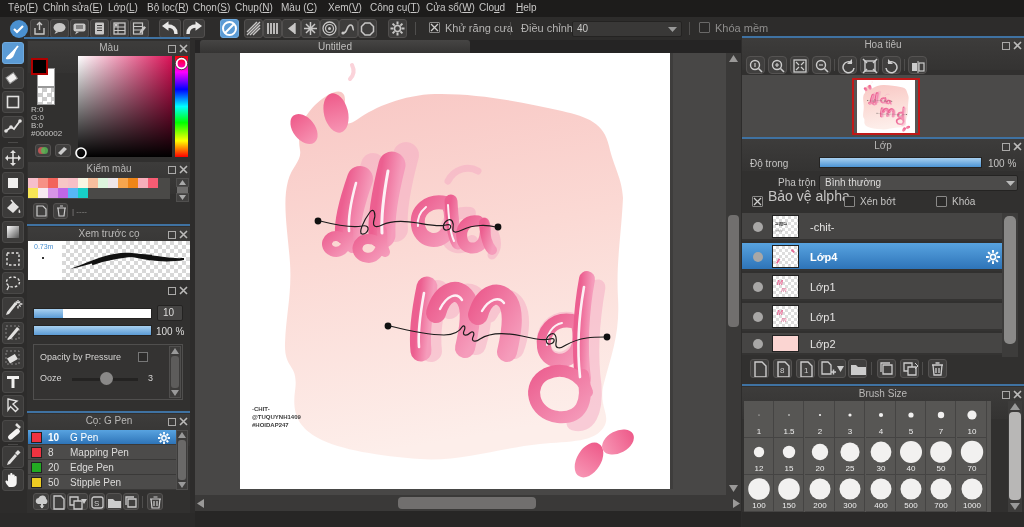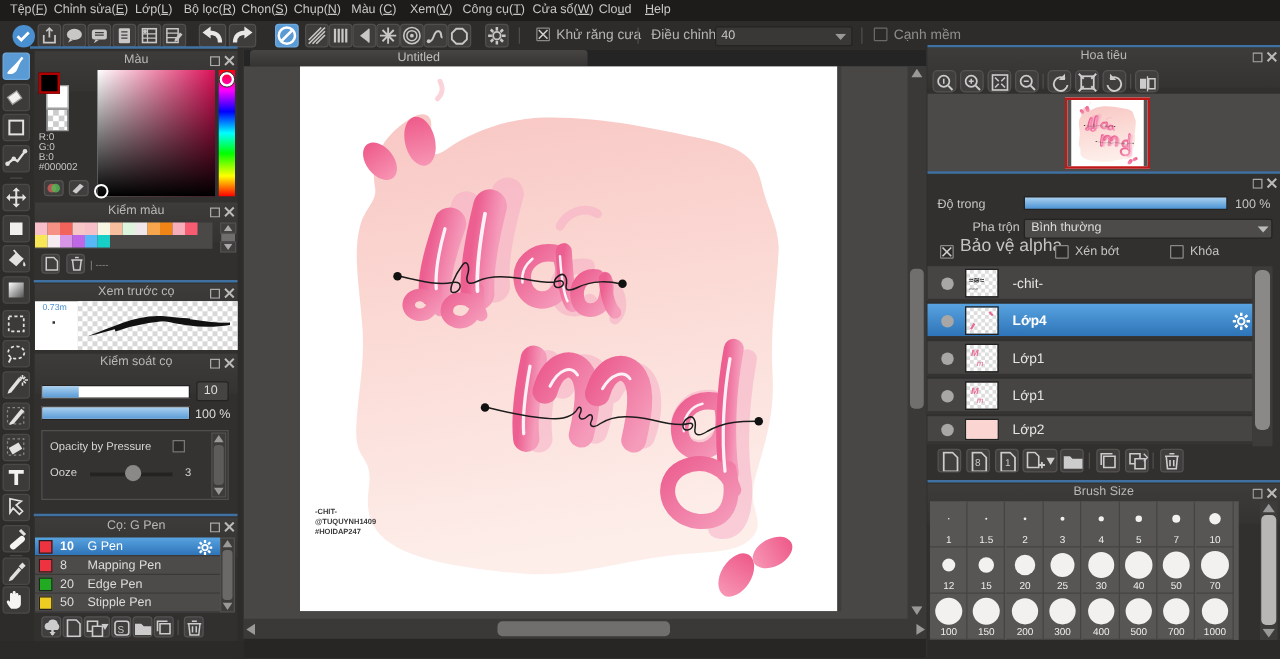--- a/index.html
+++ b/index.html
@@ -141,21 +141,21 @@
 <div class="txt" style="left:445px;top:22px;font-size:11px;color:#b5b4b3;">Khử răng cưa</div>
 <div class="tsep" style="left:510px;top:22px"></div>
 <div class="txt" style="left:521px;top:22px;font-size:11px;color:#b5b4b3;">Điều chỉnh</div>
 <div class="abs" style="left:572px;top:21px;width:110px;height:16px;background:#393837;border:1px solid #242322;border-radius:2px"></div>
 <div class="txt" style="left:577px;top:23px;font-size:10px;color:#c8c7c6;">40</div>
 <svg class="abs" style="left:668px;top:27px;" width="10" height="6" viewBox="0 0 10 6">
       <path d="M0 0l4.5 5L9 0z" fill="#999"></path>
     </svg>
 <div class="tsep" style="left:689px;top:22px"></div>
 <div class="abs" style="left:699px;top:22px;width:11px;height:11px;background:#2b2a29;border:1px solid #6a6968;border-radius:1px"></div>
-<div class="txt" style="left:715px;top:22px;font-size:11px;color:#8f8e8d;">Cạnh mềm</div>
+<div class="txt" style="left:715px;top:22px;font-size:11px;color:#8f8e8d;">Khóa mềm</div>
 <div class="abs" style="left:0;top:40px;width:27px;height:487px;background:#2d2c2b"></div>
 <div class="lbtn blue" style="top:42px"></div>
 <svg class="abs" style="left:2px;top:42px;" width="22" height="22" viewBox="0 0 22 22">
       <path d="M4 17c4 1 7-1 8-4l3-7-2.5 1-6 6c-2 2-3 3-2.5 4z" fill="#fff"></path>
       <path d="M12 9l4-5" stroke="#fff" stroke-width="2"></path>
     </svg>
 <div class="lbtn" style="top:67px"></div>
 <svg class="abs" style="left:2px;top:67px;" width="22" height="22" viewBox="0 0 22 22">
       <rect x="5" y="8" width="9" height="7" transform="rotate(-35 9 11)" fill="#f2f1f0" stroke="#999" stroke-width="1"></rect>
     </svg>
@@ -468,21 +468,20 @@
       <path d="M12 1l7 7M19 1l-7 7" stroke="#bbbab9" stroke-width="1.6"></path>
     </svg>
 <div class="abs" style="left:28px;top:241px;width:162px;height:39px;background:#fff"></div>
 <div class="abs" style="left:62px;top:241px;width:128px;height:39px;background:conic-gradient(#d8d8d8 25%,#fff 25% 50%,#d8d8d8 50% 75%,#fff 75%);background-size:8px 8px"></div>
 <div class="txt" style="left:34px;top:243px;font-size:7px;color:#4a90d0;">0.73m</div>
 <div class="abs" style="left:42px;top:257px;width:2px;height:2px;background:#333"></div>
 <svg class="abs" style="left:62px;top:241px;" width="128" height="39" viewBox="0 0 128 39">
       <path d="M8 28 C 30 20 48 10 70 12 C 92 14 108 18 122 17 L 122 19 C 104 22 88 20 70 16 C 52 13 30 24 8 28 Z" fill="#111"></path>
       <path d="M30 23 C 50 16 70 13 90 15" stroke="#111" stroke-width="2.5" fill="none"></path>
     </svg>
-<div class="ptitle" style="left:28px;top:283px;width:162px">Kiểm soát cọ</div>
 <svg class="abs" style="left:168px;top:286px" width="20" height="9" viewBox="0 0 20 9">
       <rect x="0.5" y="1.5" width="7" height="7" fill="none" stroke="#aaa9a8"></rect>
       <path d="M3 4h5M5 2v4" stroke="#aaa9a8" stroke-width="0"></path>
       <path d="M12 1l7 7M19 1l-7 7" stroke="#bbbab9" stroke-width="1.6"></path>
     </svg>
 <div class="abs" style="left:33px;top:308px;width:119px;height:11px;background:#fff;border:1px solid #242322"></div>
 <div class="abs" style="left:34px;top:309px;width:29px;height:9px;background:linear-gradient(#a8d0f0,#5b9bd5)"></div>
 <div class="abs" style="left:157px;top:305px;width:26px;height:16px;background:#454443;border:1px solid #242322;border-radius:2px"></div>
 <div class="txt" style="left:163px;top:307px;font-size:10px;color:#dddcdb;">10</div>
 <div class="abs" style="left:33px;top:325px;width:119px;height:11px;background:#fff;border:1px solid #242322"></div>
@@ -634,20 +633,21 @@
 <div class="abs" style="left:834px;top:59px;width:1px;height:12px;background:#4f4e4d"></div>
 <div class="abs" style="left:904px;top:59px;width:1px;height:12px;background:#4f4e4d"></div>
 <div class="abs" style="left:742px;top:75px;width:282px;height:62px;background:#4b4a49"></div>
 <div class="abs" style="left:852px;top:78px;width:68px;height:57px;background:#fff;border:2px solid #c01818"></div>
 <div class="abs" style="left:854px;top:80px;width:3px;height:53px;background:#555453"></div>
 <div class="abs" style="left:915px;top:80px;width:3px;height:53px;background:#555453"></div>
 <svg class="abs" style="left:857px;top:80px" width="58" height="53" viewBox="0 0 430 436" preserveAspectRatio="none">
       <use href="#art"></use>
     </svg>
 <div class="blueline" style="left:742px;top:137px;width:282px"></div>
+<div class="ptitle" style="left:742px;top:139px;width:282px">Lớp</div>
 <svg class="abs" style="left:1002px;top:142px" width="20" height="9" viewBox="0 0 20 9">
       <rect x="0.5" y="1.5" width="7" height="7" fill="none" stroke="#aaa9a8"></rect>
       <path d="M3 4h5M5 2v4" stroke="#aaa9a8" stroke-width="0"></path>
       <path d="M12 1l7 7M19 1l-7 7" stroke="#bbbab9" stroke-width="1.6"></path>
     </svg>
 <div class="txt" style="left:750px;top:158px;font-size:10px;color:#c5c4c3;">Độ trong</div>
 <div class="abs" style="left:819px;top:157px;width:163px;height:11px;background:#242322"></div>
 <div class="abs" style="left:820px;top:158px;width:161px;height:9px;background:linear-gradient(#a8d0f0,#4c94d4)"></div>
 <div class="txt" style="left:988px;top:158px;font-size:10px;color:#c5c4c3;">100 %</div>
 <div class="txt" style="left:750px;top:177px;font-size:10px;color:#c5c4c3;padding-left:28px;">Pha trộn</div>

